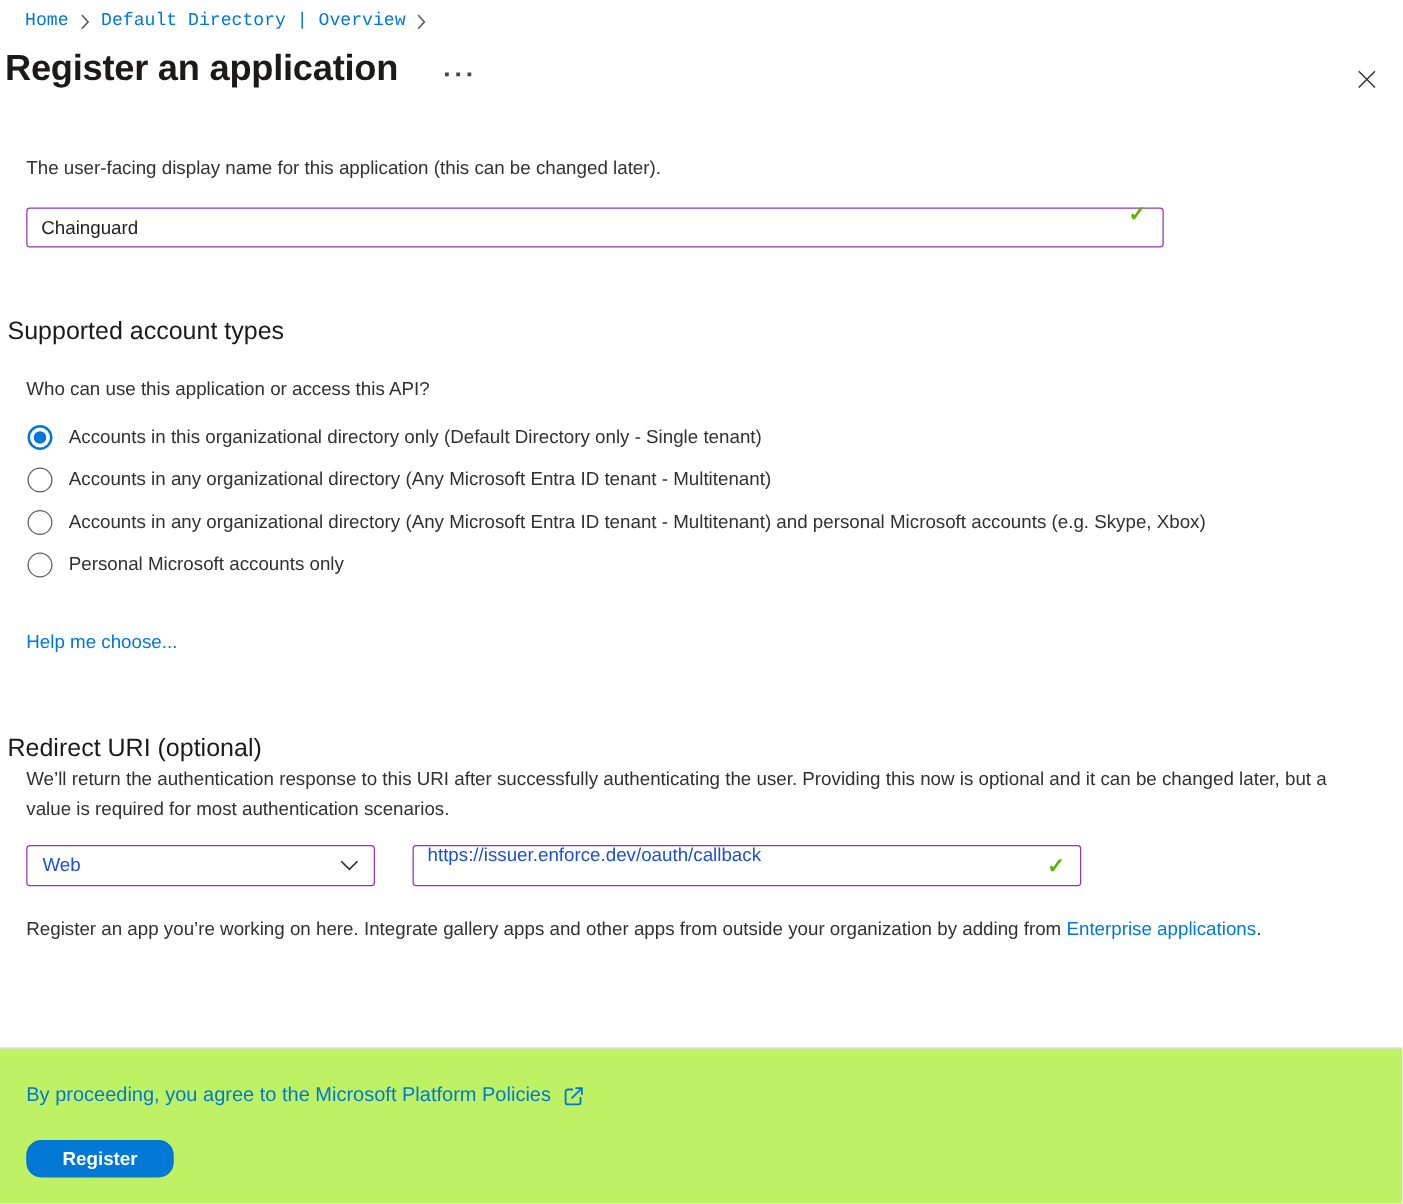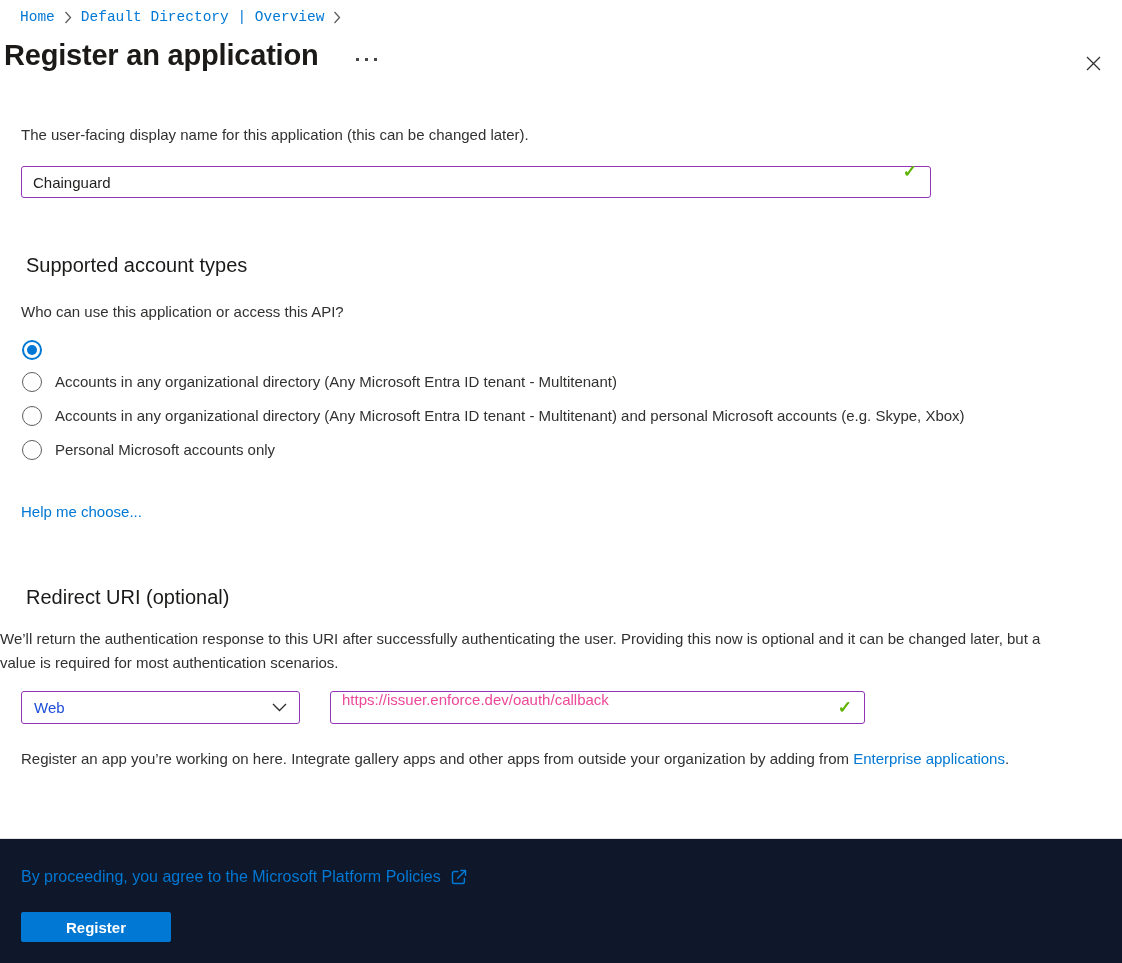--- a/index.html
+++ b/index.html
@@ -63,21 +63,21 @@
   .input-wrap { position: relative; display: inline-block; }
   .check-mark {
     position: absolute; top: 50%; transform: translateY(-52%);
     color: #5db300; font-size: 17px; font-weight: bold;
     pointer-events: none;
   }
   .check-name { right: 14px; }
 
   
   .section-heading {
-    padding-left: 26px;
+    padding-left: 6px;
     font-size: 20px; font-weight: 400; color: #1b1a19;
     line-height: 26px;
   }
   .heading-account { margin-top: 54px; }
   .heading-redirect { margin-top: 62px; }
 
   .question {
     margin-top: 24px; padding-left: 21px;
     font-size: 15px; line-height: 20px;
   }
@@ -109,74 +109,74 @@
   }
 
   .link {
     color: #0078d4; text-decoration: none; cursor: pointer;
     font-size: 15px;
   }
   .help-link { display: inline-block; margin: 30px 0 0 21px; line-height: 20px; }
 
   
   .redirect-desc {
-    margin-top: 17px; 
+    padding-left: 21px;
     font-size: 15px; line-height: 24px;
     max-width: 1065px;
   }
   .uri-row {
     display: flex; align-items: center;
     margin-top: 16px; padding-left: 21px; gap: 30px;
   }
   .dropdown {
     width: 279px; height: 33px;
     border: 1.5px solid #9334b8; border-radius: 3px;
     display: flex; align-items: center; justify-content: space-between;
     padding: 0 12px; cursor: pointer; background: #fff;
     font-size: 15px; color: #1d4ed8;
   }
   .uri-input-wrap { position: relative; }
   .uri-input {
     width: 535px; height: 33px;
     border: 1.5px solid #9334b8; border-radius: 3px;
     font-family: "Liberation Sans", sans-serif;
-    font-size: 15px; color: #ec4899;
+    font-size: 15px; color: #1d4ed8;
     padding: 0 36px 16px 11px; outline: none; background: #fff;
   }
   .check-uri { right: 13px; }
 
   .enterprise-note {
     margin-top: 23px; padding-left: 21px;
     font-size: 15px; line-height: 24px;
     max-width: 1060px;
   }
 
   
   .footer {
     position: absolute; left: 0; right: 0; bottom: 0;
     height: 125px;
     border-top: 1px solid #e3e1df;
-    background: #0f172a;
+    background: #bef264;
     margin-top: 14px;
   }
   .policy-row {
     margin: 27px 0 0 21px;
     display: inline-flex; align-items: center; gap: 9px;
   }
   .policy-link { font-size: 16px; line-height: 22px; }
   .register-btn {
     display: block;
     margin: 24px 0 0 21px;
     min-width: 115px; height: 30px;
     background: #0078d4; color: #ffffff;
-    border: 1px solid #0078d4; border-radius: 2px;
+    border: 1px solid #0078d4; border-radius: 12px;
     font-family: "Liberation Sans", sans-serif;
     font-size: 15px; font-weight: 600;
     cursor: pointer;
-    padding: 0 44px;
+    padding: 0 28px;
   }
   svg { display: block; }
 </style>
 </head>
 <body>
 
 
 
 
 <nav class="breadcrumb">
@@ -217,20 +217,21 @@
   <span class="check-mark check-name">✓</span>
 </span>
 
 
 <h2 class="section-heading heading-account">Supported account types</h2>
 <p class="question">Who can use this application or access this API?</p>
 
 <div class="radio-group">
   <label class="radio-row">
     <span class="radio selected"></span>
+    <span class="radio-label">Accounts in this organizational directory only (Default Directory only - Single tenant)</span>
   </label>
   <label class="radio-row">
     <span class="radio"></span>
     <span class="radio-label">Accounts in any organizational directory (Any Microsoft Entra ID tenant - Multitenant)</span>
   </label>
   <label class="radio-row">
     <span class="radio"></span>
     <span class="radio-label">Accounts in any organizational directory (Any Microsoft Entra ID tenant - Multitenant) and personal Microsoft accounts (e.g. Skype, Xbox)</span>
   </label>
   <label class="radio-row">

